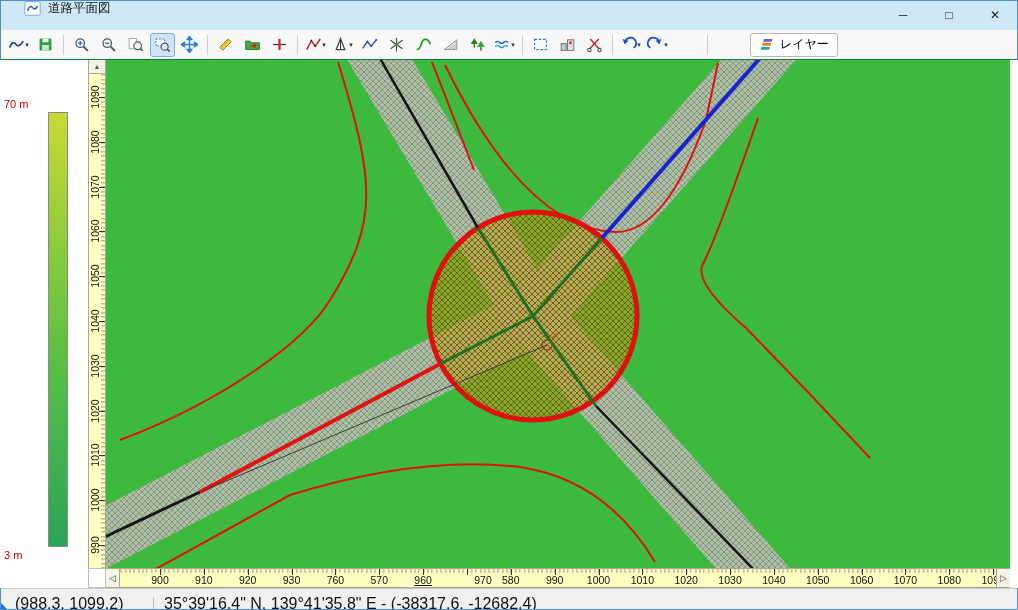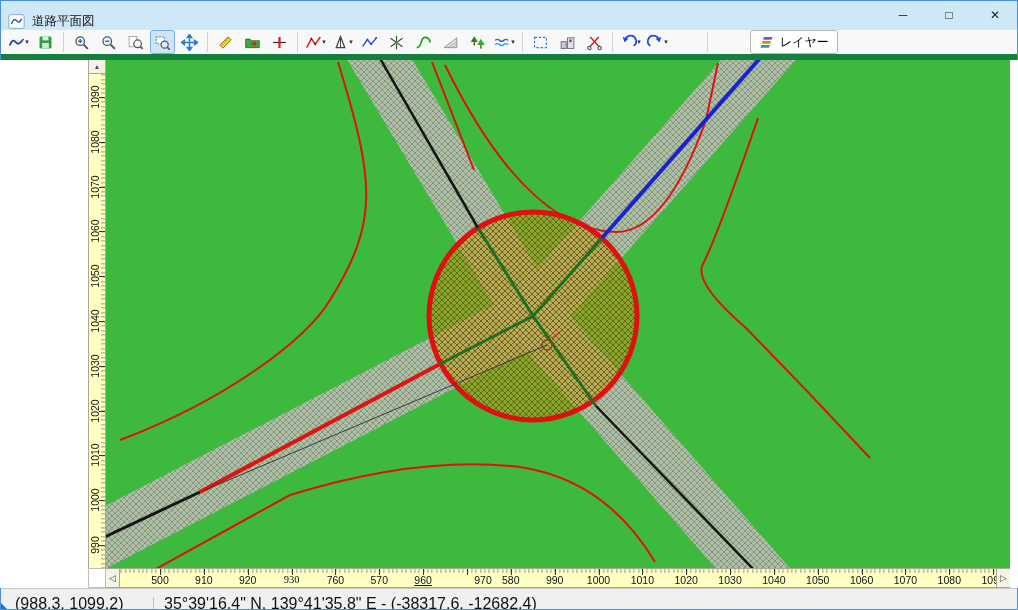--- a/index.html
+++ b/index.html
@@ -3,28 +3,28 @@
 <meta charset="utf-8">
 <style>
   html,body{margin:0;padding:0;}
   body{
     width:1018px;height:610px;position:relative;background:#fff;
     font-family:"Liberation Sans","DejaVu Sans",sans-serif;
     outline:1px solid #4b8fd4;outline-offset:-1px;overflow:hidden;
     -webkit-user-select:none;user-select:none;
   }
   
-  .titlebar{height:30px;background:#cfe8f7;display:flex;align-items:flex-end;padding-left:8px;}
+  .titlebar{height:30px;background:#cfe8f7;display:flex;align-items:flex-start;padding-left:24px;}
   .app-ic{width:17px;height:17px;}
   .title{font-size:12.5px;color:#111;margin-left:7px;}
   .win-controls{margin-left:auto;display:flex;height:30px;}
   .win-btn{width:46px;height:30px;display:flex;align-items:center;justify-content:center;
     font-size:12px;color:#222;background:transparent;border:0;padding:0;}
   
-  .toolbar{height:30px;background:#f8f8f8;border-bottom:6px solid #15803d;
+  .toolbar{height:30px;background:#f8f8f8;border-bottom:1px solid #15803d;
     display:flex;align-items:center;padding:0 5px;box-sizing:border-box;gap:32px;}
   #toolbar-groups{display:flex;align-items:center;}
   .tb{width:25px;height:24px;display:flex;align-items:center;justify-content:center;
     background:transparent;border:1px solid transparent;border-radius:3px;padding:0;margin:0 1px;}
   .tb.pressed{background:#cfe4f7;border-color:#79aede;}
   .tbi{width:17px;height:17px;}
   .dd{font-size:7px;color:#333;margin-left:0px;}
   .sep{width:1px;height:20px;background:#d0d0d0;margin:0 4px;}
   .layer-btn{display:flex;align-items:center;gap:4px;height:24px;background:#fff;
     border:1px solid #b9b9b9;border-radius:3px;font-size:12px;padding:0 8px;margin-left:6px;}
@@ -354,20 +354,25 @@
   <button class="layer-btn">
     <svg class="tbi" viewBox="0 0 20 20">
         <use href="#ic-layers"></use>
       </svg>
     <span>レイヤー</span>
   </button>
 </div>
 
 <div class="main">
 
+  <div class="colorbar-strip">
+    <div class="cb-label cb-top">70 m</div>
+    <div class="cb-grad" id="cb-grad" style="background: linear-gradient(rgb(201, 218, 51) 0%, rgb(92, 192, 68) 55%, rgb(43, 164, 88) 100%);"></div>
+    <div class="cb-label cb-bottom">3 m</div>
+  </div>
 
   <div class="vruler" id="vruler">
     <button class="vr-btn">▲</button>
   <div class="vtick" style="top: 37px;"></div>
       <div class="vlab" style="top: 31px;">1090</div>
       <div class="vtick" style="top: 81.8px;"></div>
       <div class="vlab" style="top: 75.8px;">1080</div>
       <div class="vtick" style="top: 126.6px;"></div>
       <div class="vlab" style="top: 120.6px;">1070</div>
       <div class="vtick" style="top: 171.4px;"></div>
@@ -419,27 +424,27 @@
         <path d="M99,430 L441,285" fill="none" stroke="#3a3a3a" stroke-width="1"></path>
         <path d="M446,278 L455,271" fill="none" stroke="#d02020" stroke-width="1"></path>
         <circle cx="441" cy="285" r="5" fill="none" stroke="#8b4513" stroke-width="1.5"></circle>
       </svg>
   </div>
 
   <div class="hruler" id="hruler">
     <button class="hr-btn hr-left">◁</button>
     <button class="hr-btn hr-right">▷</button>
   <div class="htick" style="left: 54px;"></div>
-      <div class="hlab" style="left: 54px;">500</div>
+      <div class="hlab" style="left: 54px;">900</div>
       <div class="htick" style="left: 97.85px;"></div>
       <div class="hlab" style="left: 97.85px;">910</div>
       <div class="htick" style="left: 141.7px;"></div>
       <div class="hlab" style="left: 141.7px;">920</div>
       <div class="htick" style="left: 185.55px;"></div>
-      <div class="hlab" style="left: 185.55px; font-family: Liberation Serif, serif;">930</div>
+      <div class="hlab" style="left: 185.55px;">930</div>
       <div class="htick" style="left: 229.4px;"></div>
       <div class="hlab" style="left: 229.4px;">760</div>
       <div class="htick" style="left: 273.25px;"></div>
       <div class="hlab" style="left: 273.25px;">570</div>
       <div class="htick" style="left: 317.1px;"></div>
       <div class="hlab" style="left: 317.1px; text-decoration: underline;">960</div>
       <div class="htick" style="left: 360.95px;"></div>
       <div class="hlab" style="left: 377px;">970</div>
       <div class="htick" style="left: 404.8px;"></div>
       <div class="hlab" style="left: 404.8px;">580</div>

